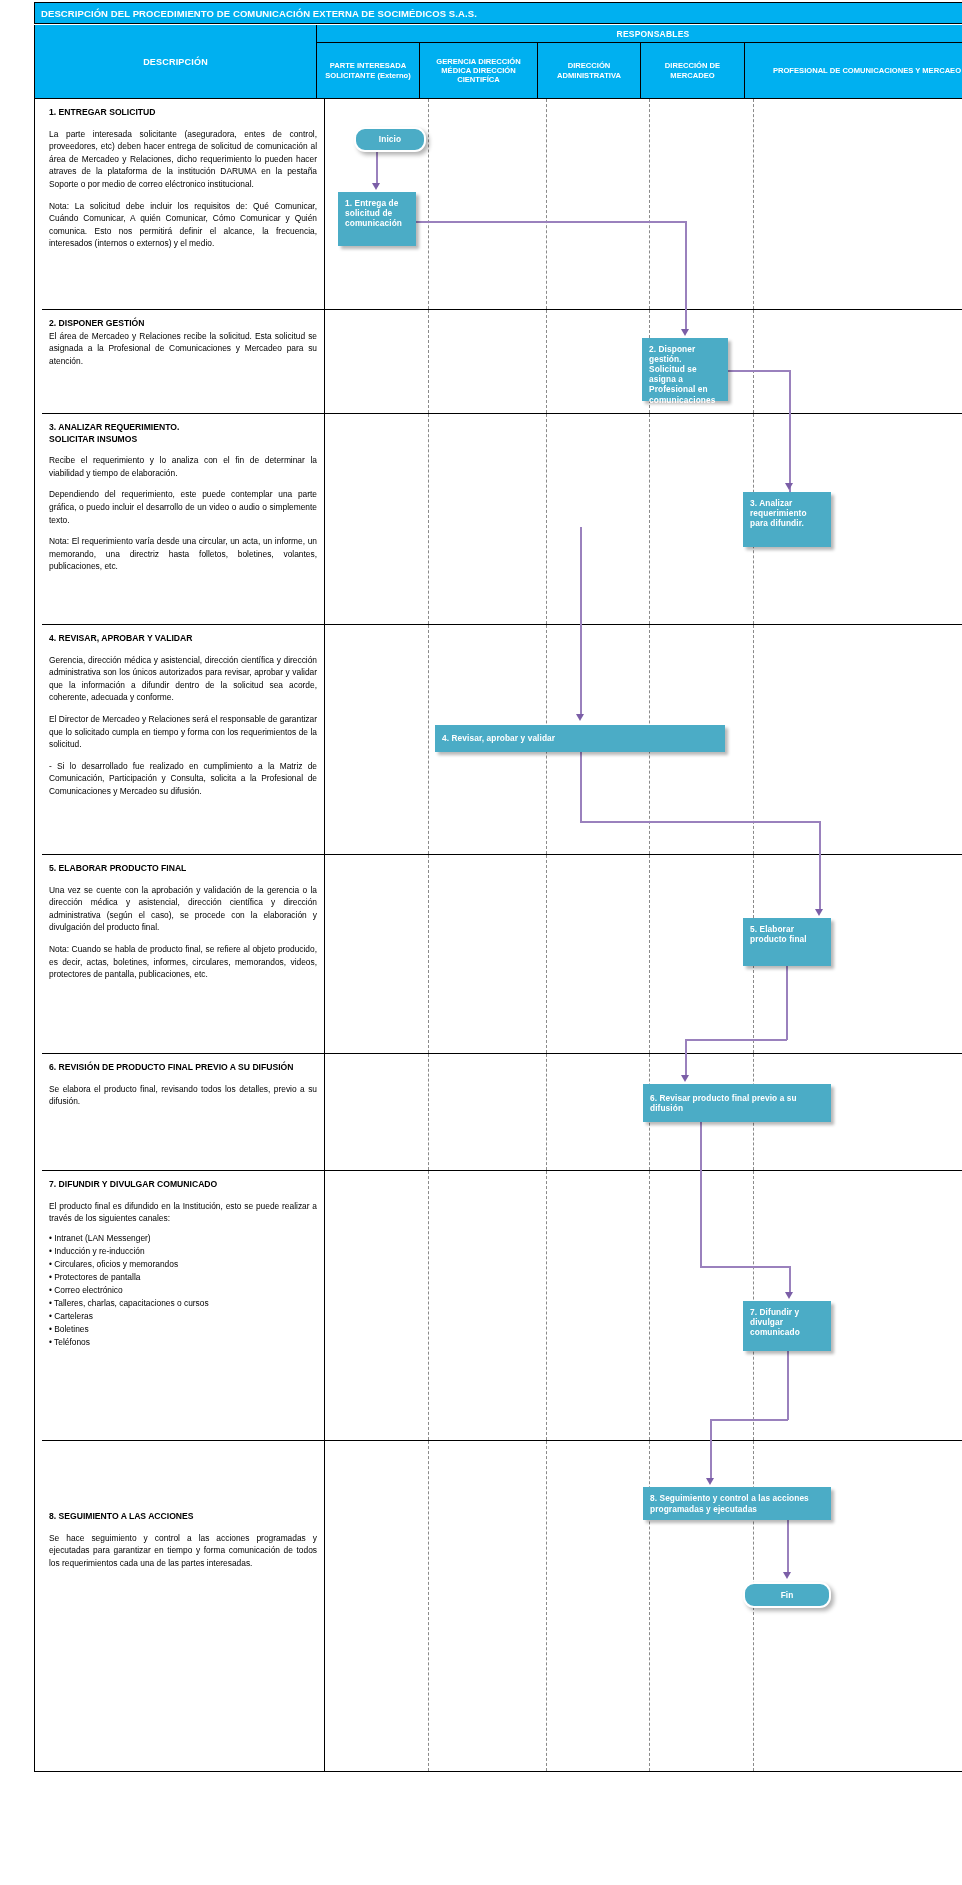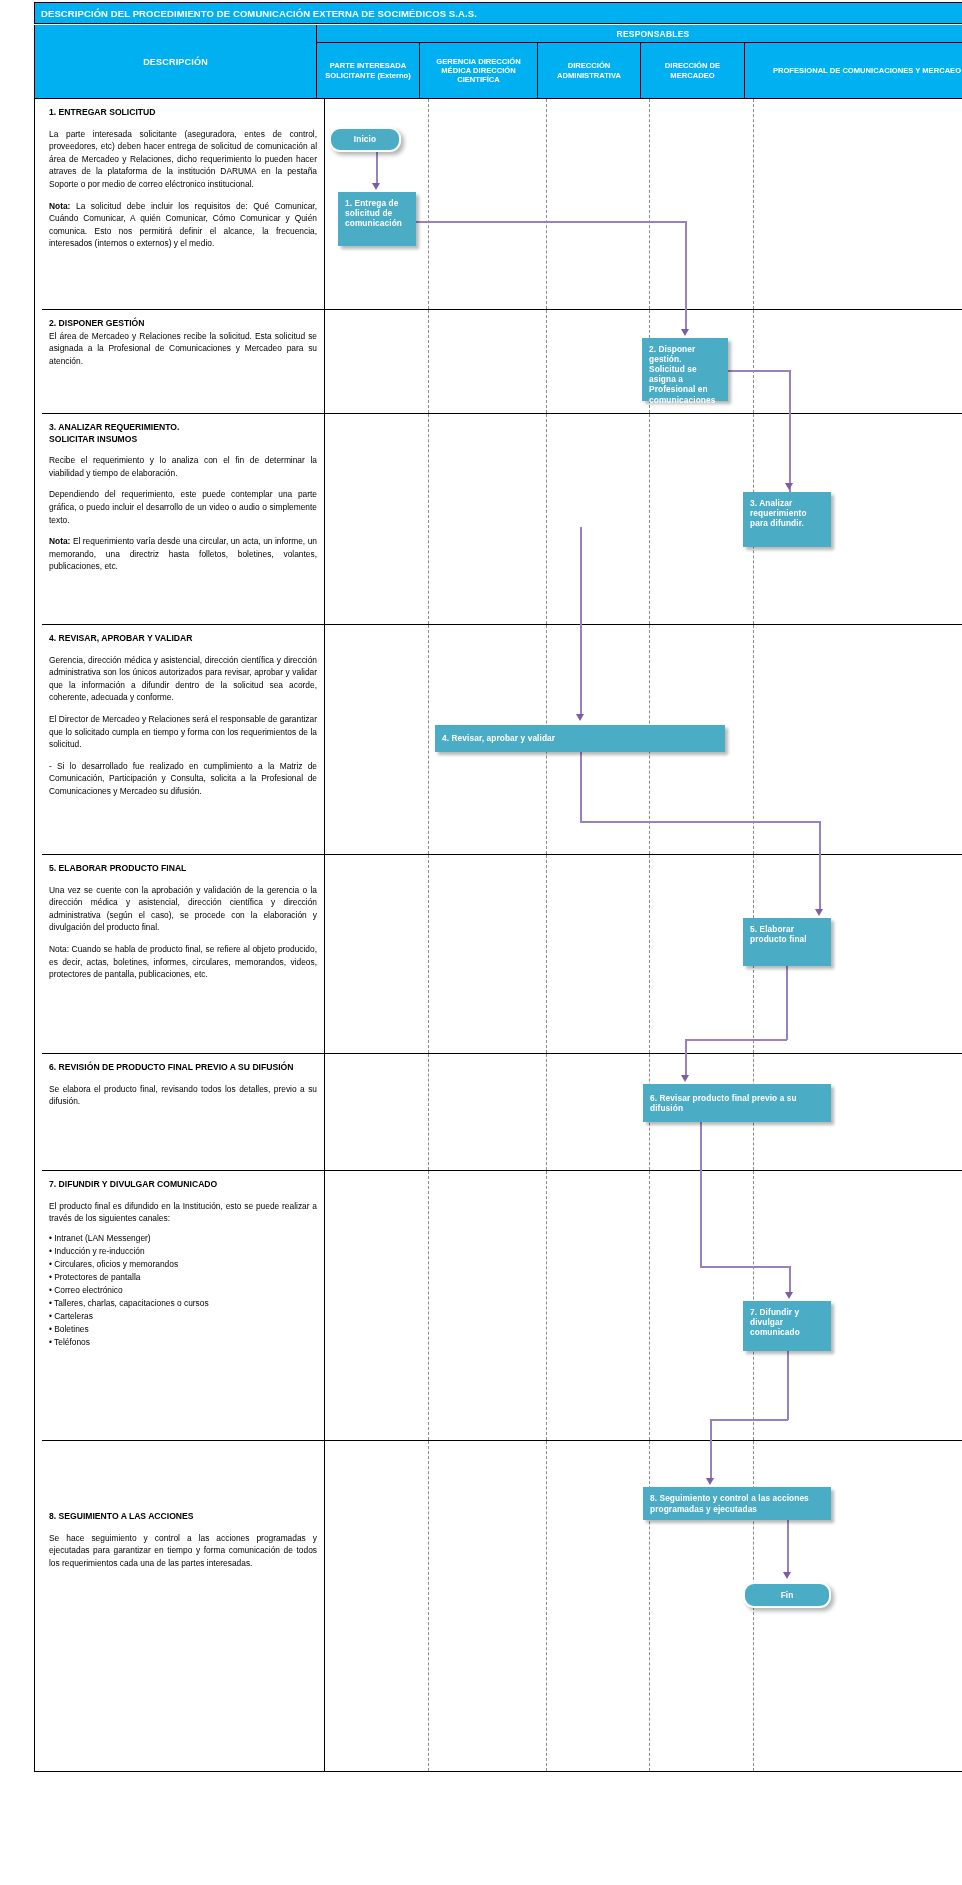--- a/index.html
+++ b/index.html
@@ -131,21 +131,21 @@
     font-weight: bold;
     line-height: 1.35;
   }
   p.sec-p {
     margin: 9px 0 0 0;
     font-size: 8.4px;
     line-height: 1.5;
     text-align: justify;
   }
   p.sec-p.tight { margin-top: 0; }
-  p.sec-p b { font-weight: bold; }
+  p.sec-p b { font-weight: normal; }
   ul.sec-list {
     margin: 7px 0 0 0;
     padding: 0;
     list-style: none;
   }
   ul.sec-list li {
     font-size: 8.4px;
     line-height: 1.55;
   }
   ul.sec-list li:before { content: "• "; }
@@ -233,21 +233,21 @@
         <h4 class="sec-title">1. ENTREGAR SOLICITUD</h4>
         <p class="sec-p">La parte interesada solicitante (aseguradora, entes de control, proveedores, etc) deben hacer entrega de solicitud de comunicación al área de Mercadeo y Relaciones, dicho requerimiento lo pueden hacer  atraves de la plataforma de la institución DARUMA en la pestaña Soporte o por medio de correo eléctronico institucional.</p>
         <p class="sec-p"><b>Nota:</b><span> La solicitud debe incluir los requisitos de: Qué Comunicar, Cuándo Comunicar, A quién Comunicar, Cómo Comunicar y Quién comunica. Esto nos permitirá definir el alcance, la frecuencia, interesados (internos o externos)  y el medio.</span></p>
       </div>
       <div class="cell-flow">
         <div class="lane l1"></div>
         <div class="lane l2"></div>
         <div class="lane l3"></div>
         <div class="lane l4"></div>
 
-        <div class="fbox round" style="left:4px; top:28px; width:72px; height:25px;">Inicio</div>
+        <div class="fbox round" style="left:29px; top:28px; width:72px; height:25px;">Inicio</div>
 
         <div class="conn v" style="left:51px; top:53px; height:35px;"></div>
         <div class="arrow-d" style="left:47px; top:84px;"></div>
 
         <div class="fbox" style="left:13px; top:93px; width:78px; height:54px;">1. Entrega de solicitud de comunicación</div>
 
         <div class="conn h" style="left:91px; top:122px; width:271px;"></div>
         <div class="conn v" style="left:360px; top:122px; height:90px;"></div>
       </div>
     </div>

